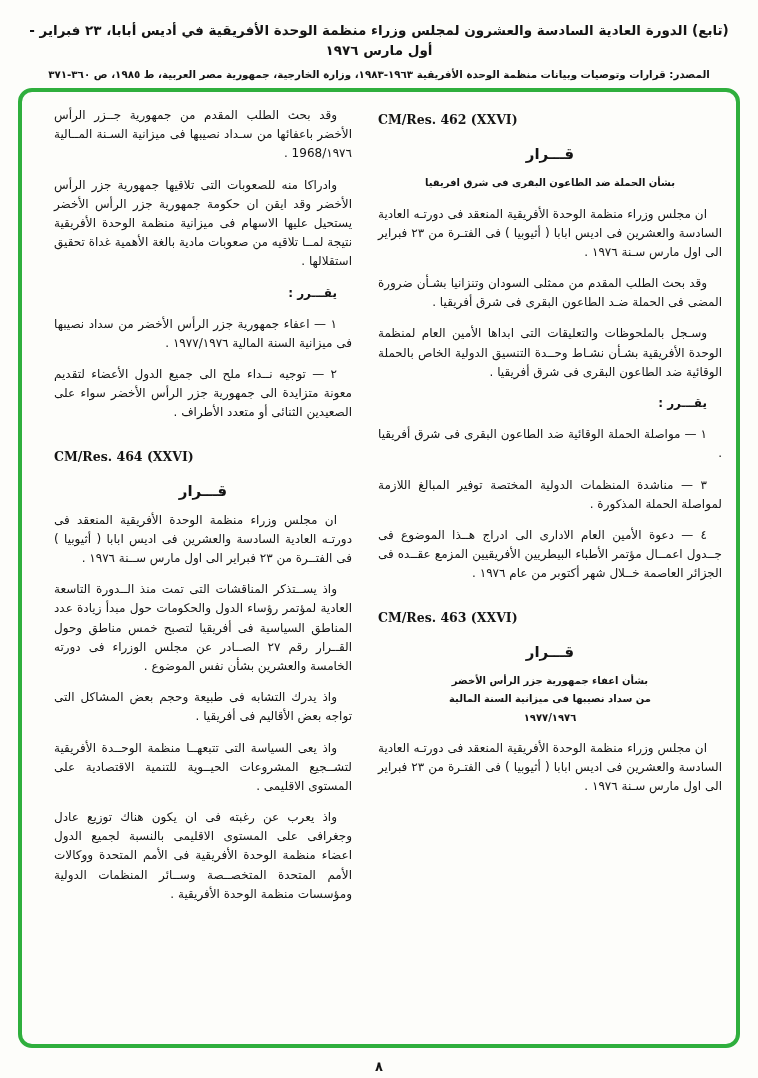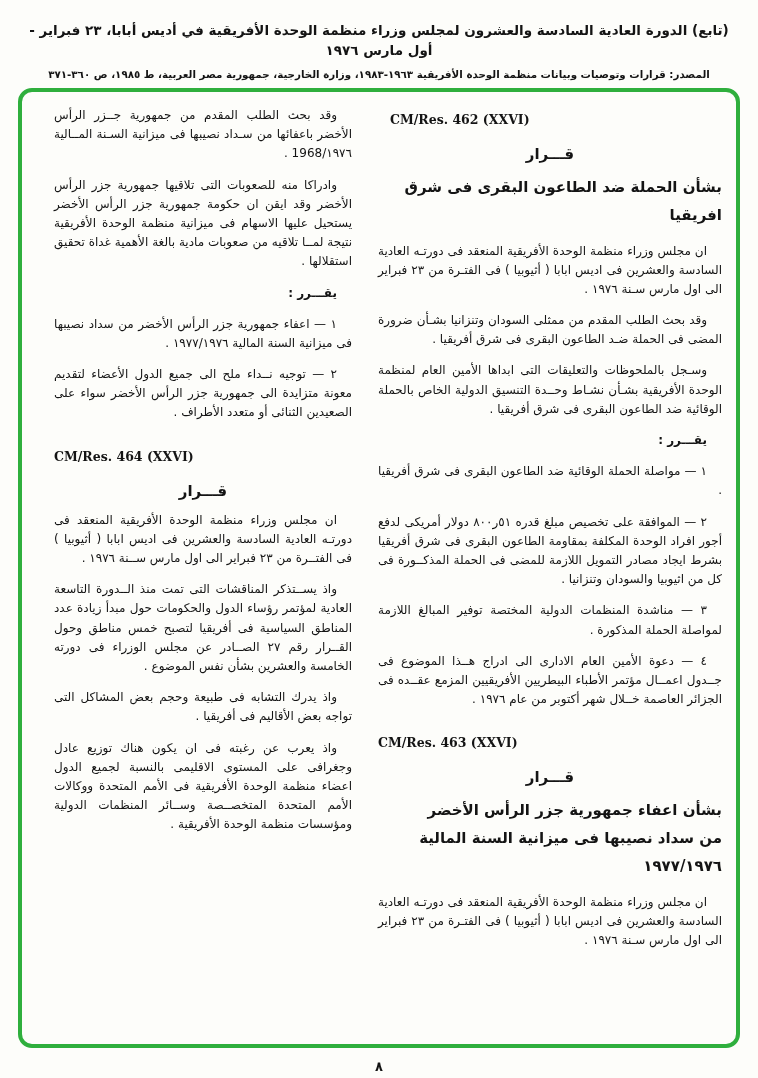--- a/index.html
+++ b/index.html
@@ -45,31 +45,31 @@
 
   
   .ref {
     direction: ltr;
     text-align: left;
     font-family: "DejaVu Serif", serif;
     font-weight: bold;
     font-size: 12.5px;
     margin: 24px 0 12px;
   }
-  .col .ref:first-child { margin-top: 4px; margin-left: 12px; }
+  .col .ref:first-child { margin-top: 4px; }
   .title {
     text-align: center;
     font-weight: bold;
     font-size: 15px;
     margin: 8px 0 8px;
   }
   .subtitle {
-    text-align: right;
+    text-align: center;
     font-weight: bold;
-    font-size: 15px;
+    font-size: 10px;
     line-height: 1.85;
     margin: 0 0 12px;
     white-space: pre-line;
   }
   .para   { margin: 0 0 12px; text-indent: 15px; }
   .decree { margin: 2px 0 12px; text-indent: 15px; font-weight: bold; }
   .item   { margin: 0 0 12px; text-indent: 15px; }
 
   
   .page-number {
@@ -93,39 +93,39 @@
   <div class="columns">
     <div class="col col-right">
         <div class="ref">CM/Res. 462 (XXVI)</div>
         <div class="title">قـــرار</div>
         <div class="subtitle">بشأن الحملة ضد الطاعون البقرى فى شرق افريقيا</div>
         <div class="para">ان مجلس وزراء منظمة الوحدة الأفريقية المنعقد فى دورتـه العادية السادسة والعشرين فى اديس ابابا ( أثيوبيا ) فى الفتـرة من ٢٣ فبراير الى اول مارس سـنة ١٩٧٦ .</div>
         <div class="para">وقد بحث الطلب المقدم من ممثلى السودان وتنزانيا بشـأن ضرورة المضى فى الحملة ضـد الطاعون البقرى فى شرق أفريقيا .</div>
         <div class="para">وسـجل بالملحوظات والتعليقات التى ابداها الأمين العام لمنظمة الوحدة الأفريقية بشـأن نشـاط وحــدة التنسيق الدولية الخاص بالحملة الوقائية ضد الطاعون البقرى فى شرق أفريقيا .</div>
         <div class="decree">يقـــرر :</div>
         <div class="item">١ — مواصلة الحملة الوقائية ضد الطاعون البقرى فى شرق أفريقيا .</div>
-        <div class="item">٢ — الموافقة على تخصيص مبلغ قدره ٥١ر٨٠٠ دولار أمريكى لدفع أجور افراد الوحدة المكلفة بمقاومة الطاعون البقرى فى شرق أفريقيا بشرط ايجاد مصادر التمويل اللازمة للمضى فى الحملة المذكــورة فى كل من اثيوبيا والسودان وتنزانيا .</div>
         <div class="item">٣ — مناشدة المنظمات الدولية المختصة توفير المبالغ اللازمة لمواصلة الحملة المذكورة .</div>
         <div class="item">٤ — دعوة الأمين العام الادارى الى ادراج هــذا الموضوع فى جــدول اعمــال مؤتمر الأطباء البيطريين الأفريقيين المزمع عقــده فى الجزائر العاصمة خــلال شهر أكتوبر من عام ١٩٧٦ .</div>
         <div class="ref">CM/Res. 463 (XXVI)</div>
         <div class="title">قـــرار</div>
         <div class="subtitle">بشأن اعفاء جمهورية جزر الرأس الأخضر
 من سداد نصيبها فى ميزانية السنة المالية
 ١٩٧٧/١٩٧٦</div>
         <div class="para">ان مجلس وزراء منظمة الوحدة الأفريقية المنعقد فى دورتـه العادية السادسة والعشرين فى اديس ابابا ( أثيوبيا ) فى الفتـرة من ٢٣ فبراير الى اول مارس سـنة ١٩٧٦ .</div>
       </div>
     <div class="col col-left">
         <div class="para">وقد بحث الطلب المقدم من جمهورية جــزر الرأس الأخضر باعفائها من سـداد نصيبها فى ميزانية السـنة المــالية 1968/١٩٧٦ .</div>
         <div class="para">وادراكا منه للصعوبات التى تلاقيها جمهورية جزر الرأس الأخضر وقد ايقن ان حكومة جمهورية جزر الرأس الأخضر يستحيل عليها الاسهام فى ميزانية منظمة الوحدة الأفريقية نتيجة لمــا تلاقيه من صعوبات مادية بالغة الأهمية غداة تحقيق استقلالها .</div>
         <div class="decree">يقـــرر :</div>
         <div class="item">١ — اعفاء جمهورية جزر الرأس الأخضر من سداد نصيبها فى ميزانية السنة المالية ١٩٧٧/١٩٧٦ .</div>
         <div class="item">٢ — توجيه نــداء ملح الى جميع الدول الأعضاء لتقديم معونة متزايدة الى جمهورية جزر الرأس الأخضر سواء على الصعيدين الثنائى أو متعدد الأطراف .</div>
         <div class="ref">CM/Res. 464 (XXVI)</div>
         <div class="title">قـــرار</div>
         <div class="para">ان مجلس وزراء منظمة الوحدة الأفريقية المنعقد فى دورتـه العادية السادسة والعشرين فى اديس ابابا ( أثيوبيا ) فى الفتــرة من ٢٣ فبراير الى اول مارس ســنة ١٩٧٦ .</div>
         <div class="para">واذ يســتذكر المناقشات التى تمت منذ الــدورة التاسعة العادية لمؤتمر رؤساء الدول والحكومات حول مبدأ زيادة عدد المناطق السياسية فى أفريقيا لتصبح خمس مناطق وحول القــرار رقم ٢٧ الصــادر عن مجلس الوزراء فى دورته الخامسة والعشرين بشأن نفس الموضوع .</div>
         <div class="para">واذ يدرك التشابه فى طبيعة وحجم بعض المشاكل التى تواجه بعض الأقاليم فى أفريقيا .</div>
+        <div class="para">واذ يعى السياسة التى تتبعهــا منظمة الوحــدة الأفريقية لتشــجيع المشروعات الحيــوية للتنمية الاقتصادية على المستوى الاقليمى .</div>
         <div class="para">واذ يعرب عن رغبته فى ان يكون هناك توزيع عادل وجغرافى على المستوى الاقليمى بالنسبة لجميع الدول اعضاء منظمة الوحدة الأفريقية فى الأمم المتحدة ووكالات الأمم المتحدة المتخصــصة وســائر المنظمات الدولية ومؤسسات منظمة الوحدة الأفريقية .</div>
       </div>
   </div>
 </div>
 
 <div class="page-number">٨</div>
 
 </body></html>

